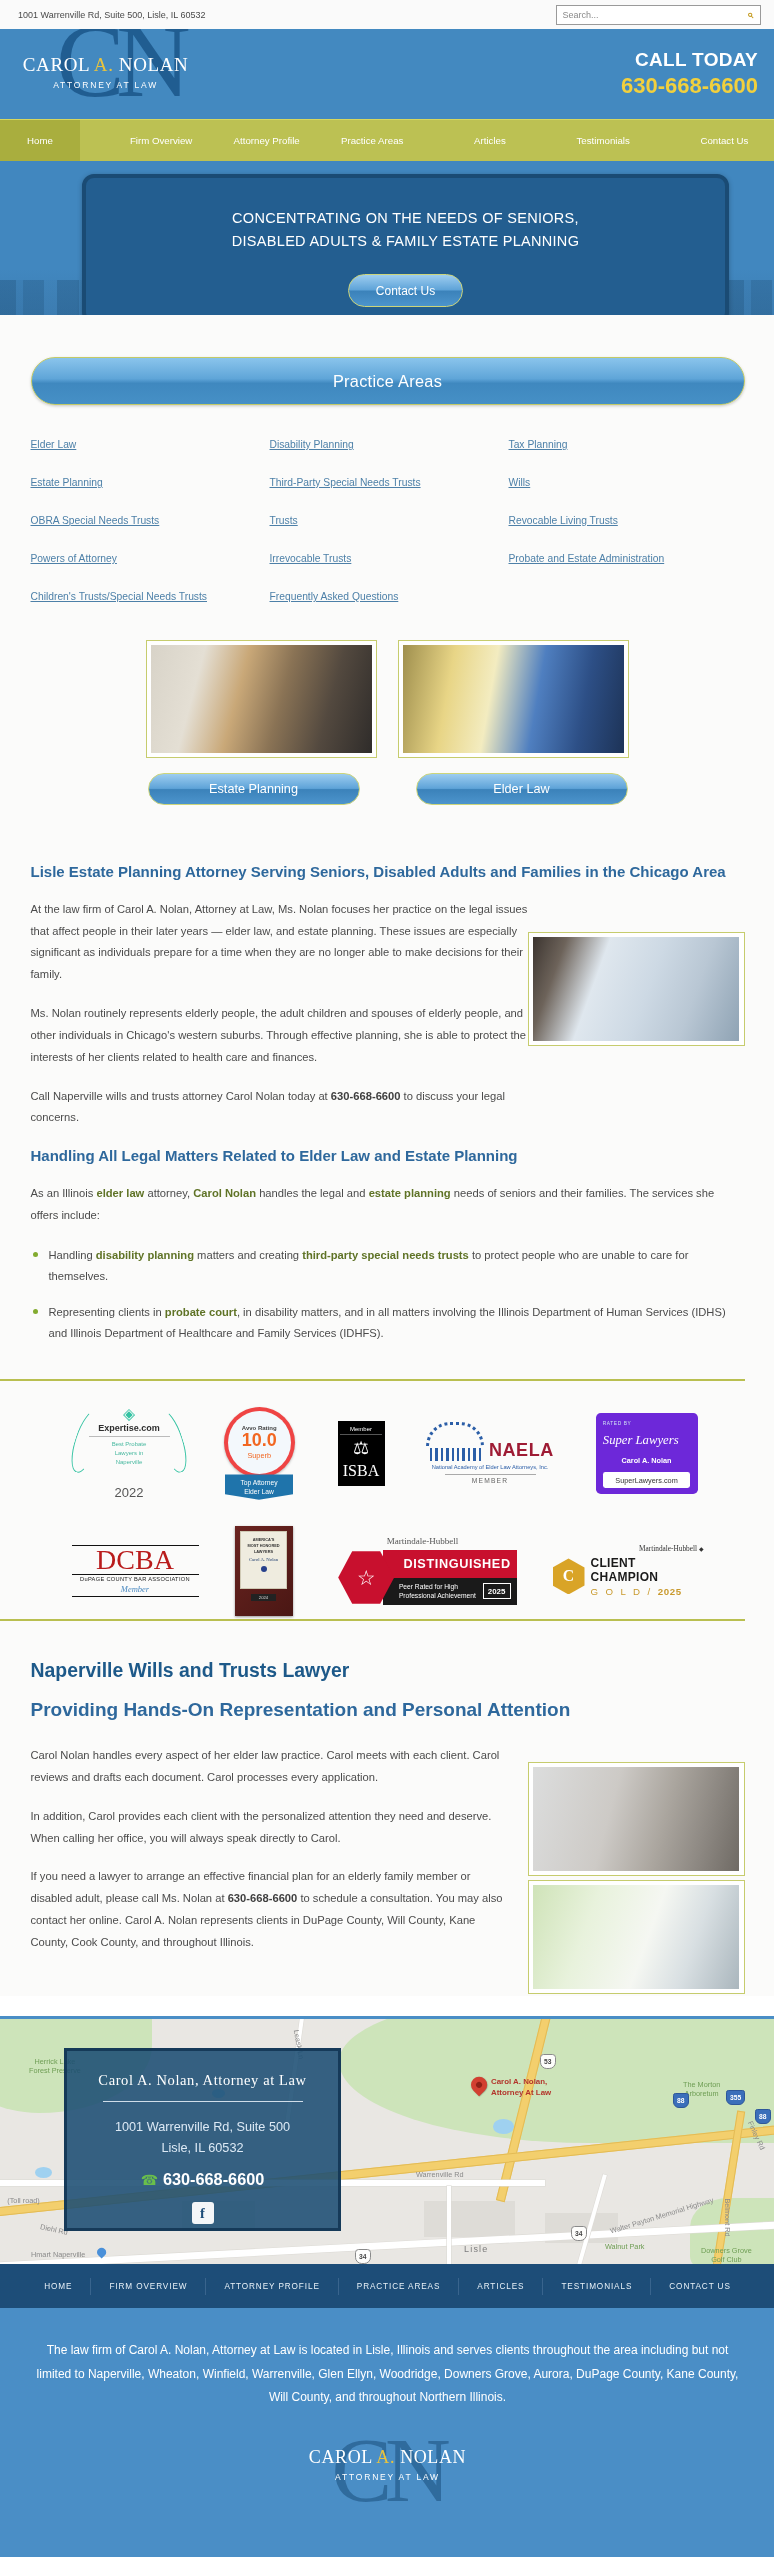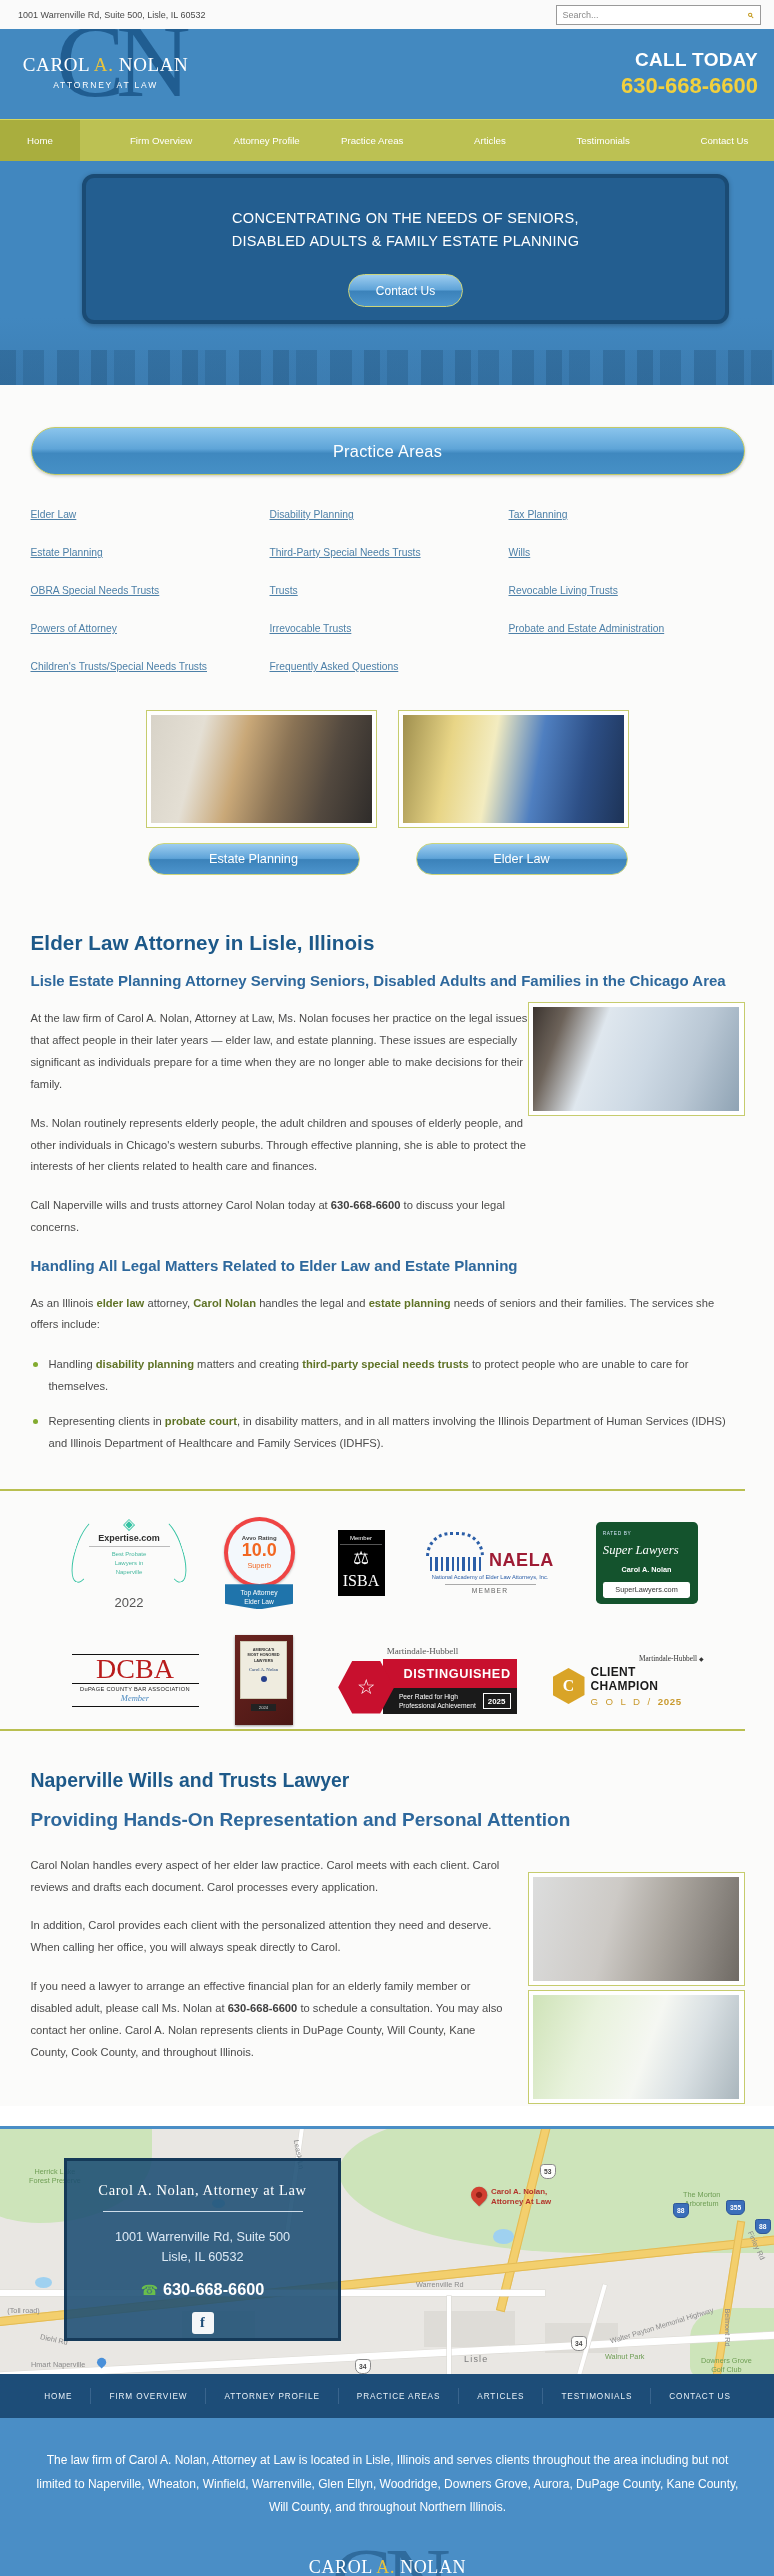--- a/index.html
+++ b/index.html
@@ -26,21 +26,21 @@
   .call-today { color:#ffffff; font-size:19px; font-weight:bold; letter-spacing:0.3px; }
   .call-phone { color:#f2d03d; font-size:22px; font-weight:bold; margin-top:1.2px; }
 
   
   .mainnav { height:42px; background:#bcc153; border-top:1.2px solid #d6d75e; display:flex; align-items:stretch; padding-right:6px; }
   .mainnav .nav-item { display:flex; align-items:center; padding:0 20.6px; color:#ffffff; font-size:9.7px; cursor:pointer; }
   .mainnav .nav-item.active { background:#a9ae3e; padding:0 27px; }
   .mainnav .spacer { flex:1; }
 
   
-  .hero { height:224px; background:linear-gradient(180deg,#4187bf 0%,#4187bf 70%,#3c7eb4 100%); position:relative; overflow:hidden;padding-left:36px; }
+  .hero { height:154px; background:linear-gradient(180deg,#4187bf 0%,#4187bf 70%,#3c7eb4 100%); position:relative; overflow:hidden;padding-left:36px; }
   .hero-skyline { position:absolute; bottom:0; left:0; width:100%; height:35px; opacity:.5;
     background:repeating-linear-gradient(90deg, rgba(18,56,88,.55) 0 15.7px, rgba(40,85,125,.25) 15.7px 23px, rgba(18,56,88,.45) 23px 44px, rgba(60,110,150,.2) 44px 57px, rgba(18,56,88,.5) 57px 79px, rgba(40,85,125,.2) 79px 91px); }
   .hero-panel { position:relative; width:647px; height:150px; margin:13.3px auto 0; background:#235e90; border:4.2px solid #1a4b74; border-radius:12px; text-align:center; box-shadow:0 1.2px 4.8px rgba(0,0,0,.25); }
   .hero-heading { color:#ffffff; font-size:14.5px; line-height:1.6; max-width:424px; margin:29px auto 0; letter-spacing:0.3px; }
   .btn-pill { display:inline-block; color:#ffffff; border:1.2px solid #cdd57a; border-radius:18px; cursor:pointer;
     background:linear-gradient(180deg,#9dcdf0 0%,#5ea3d8 48%,#3b82ba 52%,#4c94cc 100%); }
   .hero-cta { margin-top:20.6px; padding:8.5px 27px; font-size:12px; }
 
   
   .content { background:#fbfbfa; padding-top:42px; }
@@ -103,21 +103,21 @@
   .isba-member { font-size:6px; border-bottom:0.6px solid #555; padding-bottom:2.4px; }
   .isba-glyph { font-size:18px; line-height:1.5; }
   .isba-org { font-family:"Liberation Serif",serif; font-size:16px; }
   .bx-naela { width:139px; text-align:center; }
   .naela-arch { width:58px; height:24px; margin:0 auto; border:3px dotted #2b5ea7; border-bottom:none; border-radius:58px 58px 0 0; }
   .naela-bars { width:51px; height:13.3px; margin:1.2px auto 0; background:repeating-linear-gradient(90deg,#2b5ea7 0 2.4px,transparent 2.4px 5.4px); }
   .naela-row { display:flex; align-items:flex-end; justify-content:center; gap:4.8px; }
   .naela-org { font-size:18px; font-weight:bold; color:#9e1b34; letter-spacing:0.6px; }
   .naela-full { font-size:5.7px; color:#2b5ea7; margin-top:3.6px; }
   .naela-member { font-size:6.7px; color:#666; letter-spacing:1.2px; margin-top:3.6px; border-top:0.6px solid #aaa; width:91px; margin-left:auto; margin-right:auto; padding-top:2.4px; }
-  .bx-sl { width:102px; background:#14532d; border-radius:4.8px; padding:8.5px 7.3px 6px; text-align:left; }
+  .bx-sl { width:102px; background:#6d28d9; border-radius:4.8px; padding:8.5px 7.3px 6px; text-align:left; }
   .sl-rated { color:#cfe2f4; font-size:4.8px; letter-spacing:0.6px; }
   .sl-brand { color:#ffffff; font-family:"Liberation Serif",serif; font-style:italic; font-size:12.7px; margin-top:7.3px; }
   .sl-name { color:#ffffff; font-size:7.3px; font-weight:bold; margin-top:7.3px; text-align:center; }
   .sl-site { background:#ffffff; border-radius:2.4px; margin-top:7.3px; text-align:center; font-size:7.3px; color:#333; padding:3.6px 0; }
   .bx-dcba { width:127px; text-align:center; }
   .dcba-org { font-family:"Liberation Serif",serif; font-size:28px; color:#b91c1c; line-height:1; border-top:1.8px solid #111; }
   .dcba-full { font-size:5.7px; color:#222; letter-spacing:0.3px; border-top:1.2px solid #111; padding-top:1.8px; }
   .dcba-member { font-family:"Liberation Serif",serif; font-style:italic; font-size:8.5px; color:#4a89c0; border-bottom:1.8px solid #111; padding:1.2px 0 2.4px; }
   .bx-plaque { width:58px; height:90px; background:linear-gradient(135deg,#6b2420,#4a1714); padding:5.4px; box-shadow:0 1.2px 2.4px rgba(0,0,0,.4); }
   .plaque-cert { width:100%; height:58px; background:#efecdf; border:0.6px solid #cfc9b4; text-align:center; padding-top:4.8px; }
@@ -266,21 +266,20 @@
       <div class="photo-card">
         <div class="ph ph-elder"></div>
       </div>
     </div>
     <div class="card-btns">
       <div class="btn-pill card-btn">Estate Planning</div>
       <div class="btn-pill card-btn">Elder Law</div>
     </div>
 
     <div class="sec">
-      <h1 class="page-h1">Elder Law Attorney in Lisle, Illinois</h1>
       <div class="sub-h">Lisle Estate Planning Attorney Serving Seniors, Disabled Adults and Families in the Chicago Area</div>
       <div class="side-photo photo-card">
         <div class="ph ph-consult"></div>
       </div>
       <div class="col-text">
         <p>At the law firm of Carol A. Nolan, Attorney at Law, Ms. Nolan focuses her practice on the legal issues that affect people in their later years — elder law, and estate planning. These issues are especially significant as individuals prepare for a time when they are no longer able to make decisions for their family.</p>
         <p>Ms. Nolan routinely represents elderly people, the adult children and spouses of elderly people, and other individuals in Chicago's western suburbs. Through effective planning, she is able to protect the interests of her clients related to health care and finances.</p>
         <p><span>Call Naperville wills and trusts attorney Carol Nolan today at </span><b class="dark">630-668-6600</b><span> to discuss your legal concerns.</span></p>
       </div>
       <div class="sub-h">Handling All Legal Matters Related to Elder Law and Estate Planning</div>

